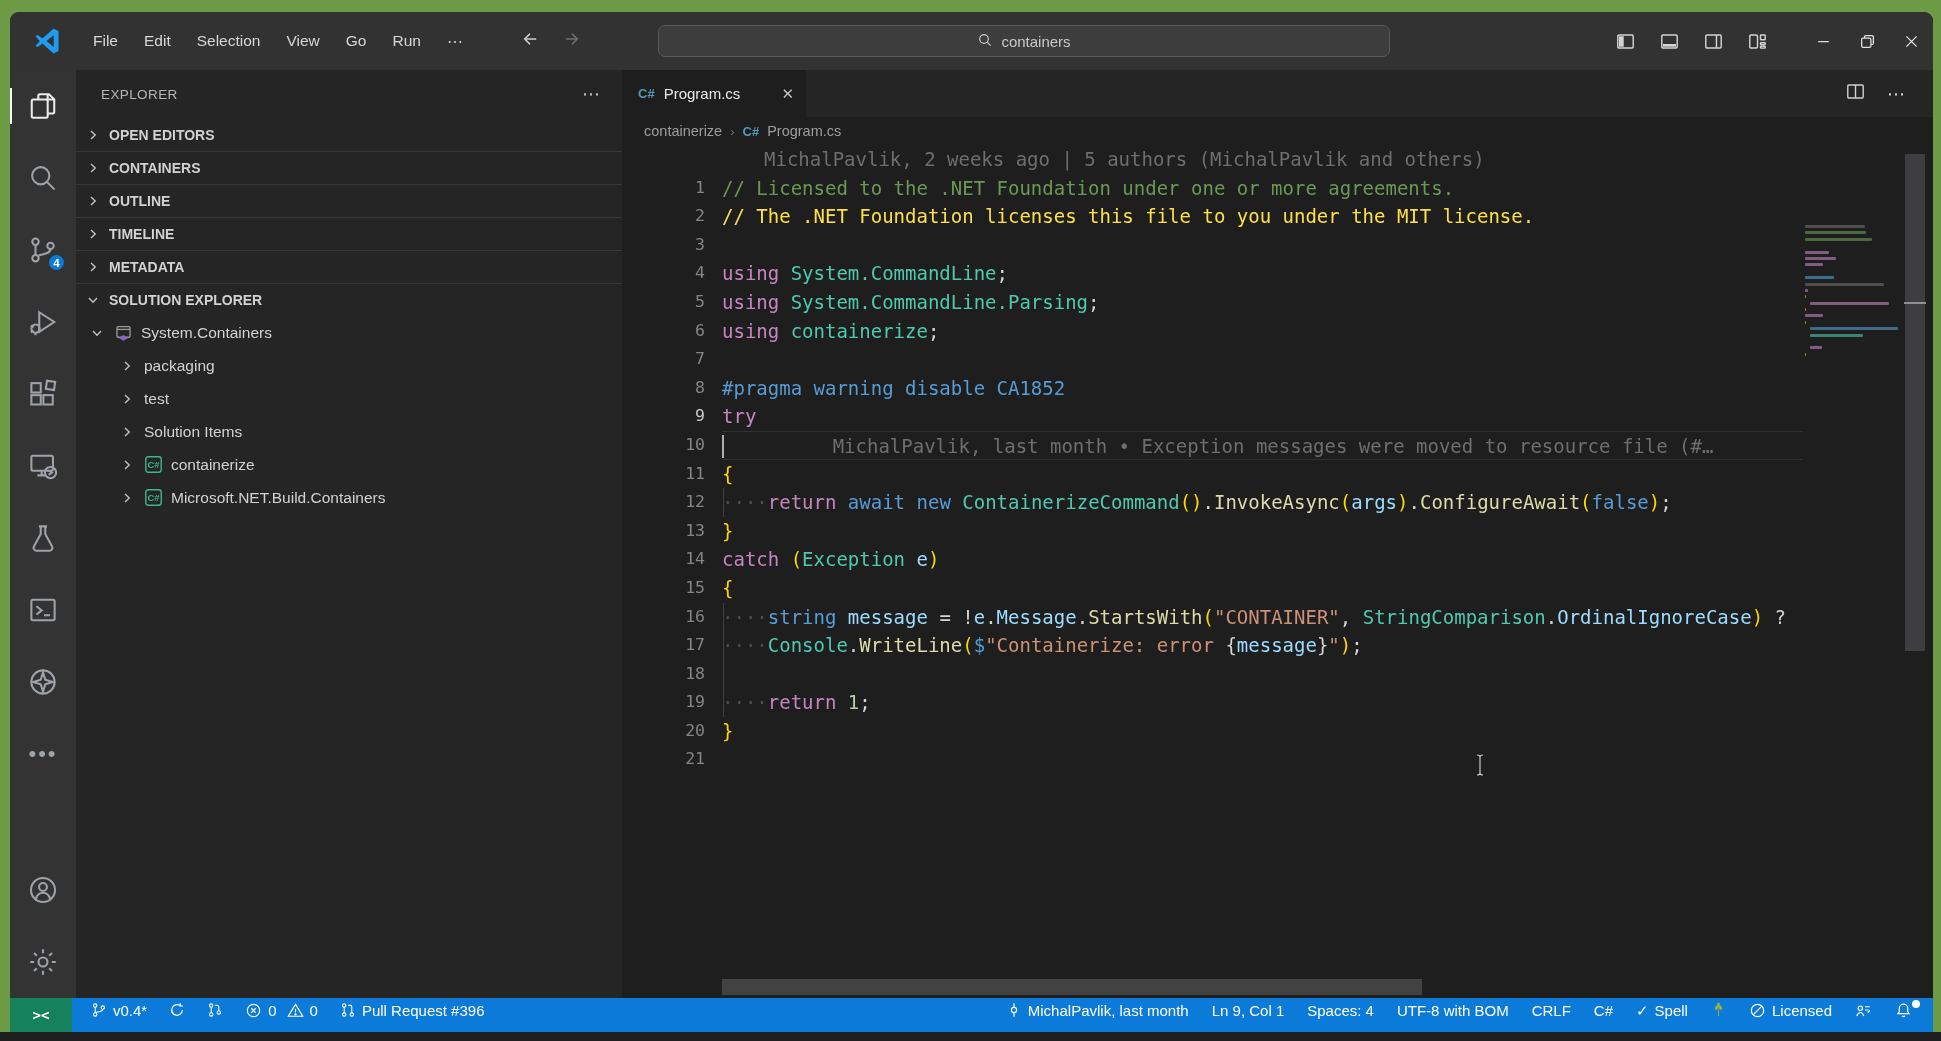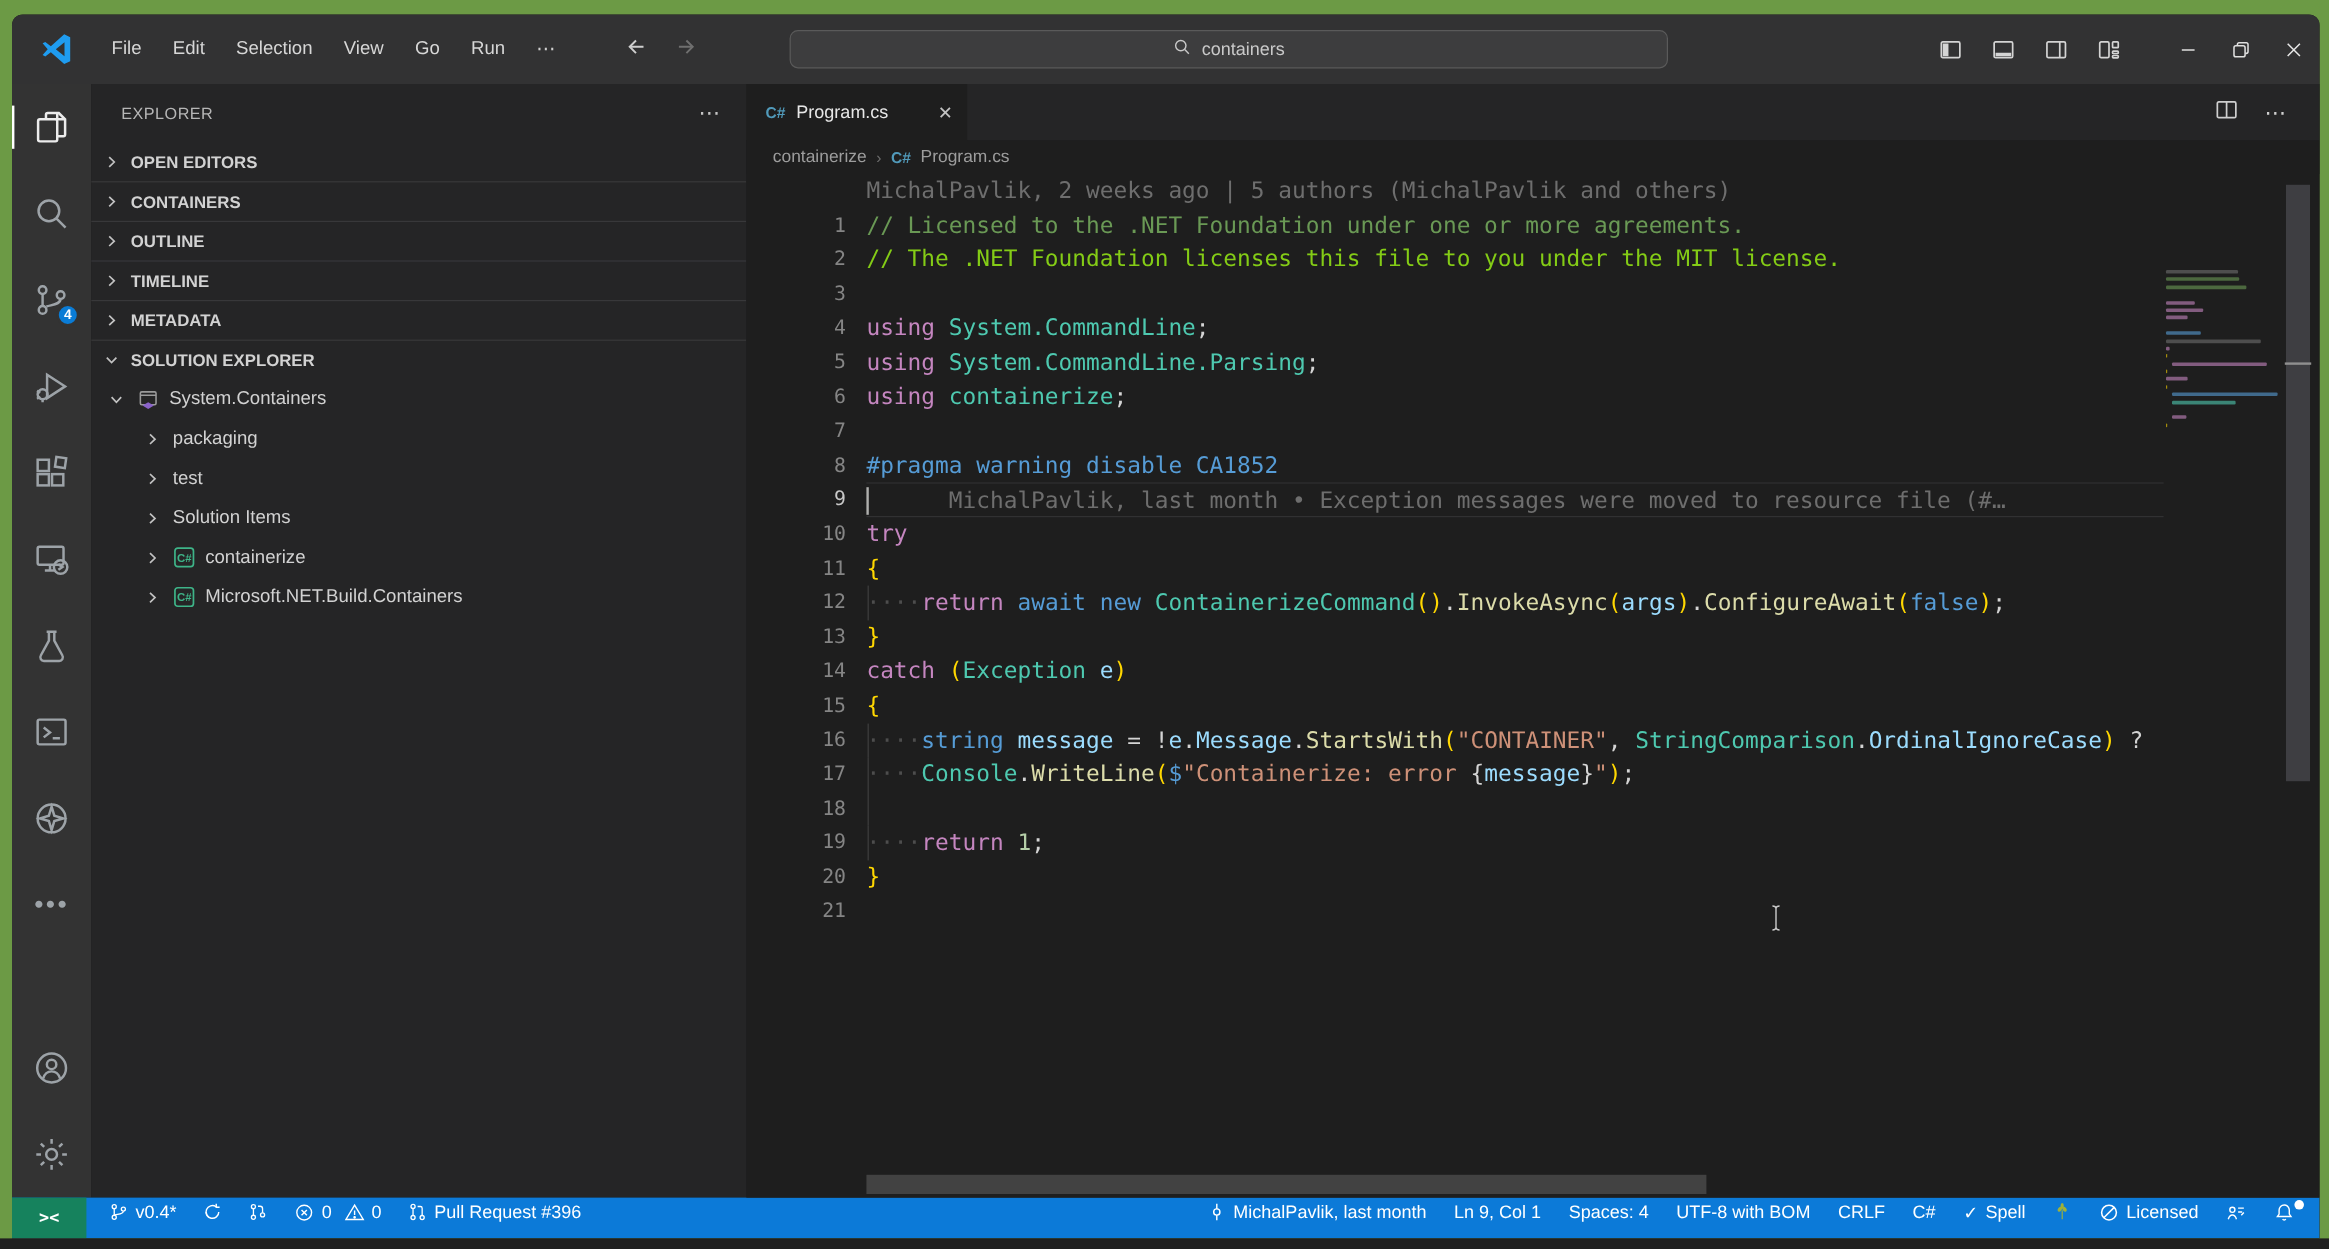--- a/index.html
+++ b/index.html
@@ -74,21 +74,21 @@
                    font-family:"DejaVu Sans Mono", monospace; }
   .gutter { position:absolute; left:0; top:0; width:100px; }
   .lnum { height:28.6px; line-height:28.6px; text-align:right; padding-right:17px;
           color:#858585; font-size:16.5px; }
   .lnum.active { color:#c8c8c8; }
   .code-lines { position:absolute; left:100px; top:0; right:130px; }
   .cl { height:28.6px; line-height:28.6px; font-size:19px; white-space:pre; position:relative; color:#d4d4d4; }
   .cl.guided::before { content:""; position:absolute; left:0.5px; top:0; bottom:0; border-left:1px solid #3f3f3f; }
   .cl.current { border-top:1px solid #313132; border-bottom:1px solid #313132; }
   .cursor { display:inline-block; width:2px; height:23px; background:#aeafad; vertical-align:middle; margin-right:-2px; position:relative; top:-1px; }
-  .ghost { font-style:normal; }
+  .ghost { font-style:normal;margin-left:42px; }
 
   .minimap { position:absolute; left:1183px; top:80px; width:100px; }
   .mmrow { height:3px; margin-bottom:3.4px; border-radius:1px; opacity:.6; }
   .vscroll { position:absolute; left:1282px; top:5px; width:22px; bottom:0; }
   .vthumb { position:absolute; left:1px; right:1px; top:4px; height:497px; background:#3e3e42; }
   .vmarker { position:absolute; left:0; right:0; top:152px; height:2px; background:#8f8f8f; }
   .hscroll { position:absolute; left:100px; top:834px; width:700px; height:16px; }
   .hthumb { width:100%; height:100%; background:#424242; }
   .mouse-ibeam { position:absolute; left:853px; top:608px; color:#cccccc; }
 
@@ -454,29 +454,29 @@
             <div class="lnum">16</div>
             <div class="lnum">17</div>
             <div class="lnum">18</div>
             <div class="lnum">19</div>
             <div class="lnum">20</div>
             <div class="lnum">21</div>
           </div>
         <div class="code-lines">
             <div class="cl"><span class="ghost" style="color: rgb(110, 110, 110);">MichalPavlik, 2 weeks ago | 5 authors (MichalPavlik and others)</span></div>
             <div class="cl"><span style="color: rgb(106, 153, 85);">// Licensed to the .NET Foundation under one or more agreements.</span></div>
-            <div class="cl"><span style="color: #84cc16;">// The .NET Foundation licenses this file to you under the MIT license.</span></div>
+            <div class="cl"><span style="color: #fde047;">// The .NET Foundation licenses this file to you under the MIT license.</span></div>
             <div class="cl"></div>
             <div class="cl"><span style="color: rgb(197, 134, 192);">using </span><span style="color: rgb(78, 201, 176);">System.CommandLine</span><span style="color: rgb(212, 212, 212);">;</span></div>
             <div class="cl"><span style="color: rgb(197, 134, 192);">using </span><span style="color: rgb(78, 201, 176);">System.CommandLine.Parsing</span><span style="color: rgb(212, 212, 212);">;</span></div>
             <div class="cl"><span style="color: rgb(197, 134, 192);">using </span><span style="color: rgb(78, 201, 176);">containerize</span><span style="color: rgb(212, 212, 212);">;</span></div>
             <div class="cl"></div>
             <div class="cl"><span style="color: rgb(86, 156, 214);">#pragma warning disable CA1852</span></div>
+            <div class="cl"><span style="color: rgb(197, 134, 192);">try</span></div>
             <div class="cl current"><span class="cursor"></span><span class="ghost" style="color: rgb(110, 110, 110);">      MichalPavlik, last month • Exception messages were moved to resource file (#…</span></div>
-            <div class="cl"><span style="color: rgb(197, 134, 192);">try</span></div>
             <div class="cl"><span style="color: rgb(255, 215, 0);">{</span></div>
             <div class="cl guided"><span style="color: rgb(77, 77, 77);">····</span><span style="color: rgb(197, 134, 192);">return</span><span style="color: rgb(212, 212, 212);"> </span><span style="color: rgb(86, 156, 214);">await</span><span style="color: rgb(212, 212, 212);"> </span><span style="color: rgb(86, 156, 214);">new</span><span style="color: rgb(212, 212, 212);"> </span><span style="color: rgb(78, 201, 176);">ContainerizeCommand</span><span style="color: rgb(255, 215, 0);">()</span><span style="color: rgb(212, 212, 212);">.</span><span style="color: rgb(220, 220, 170);">InvokeAsync</span><span style="color: rgb(255, 215, 0);">(</span><span style="color: rgb(156, 220, 254);">args</span><span style="color: rgb(255, 215, 0);">)</span><span style="color: rgb(212, 212, 212);">.</span><span style="color: rgb(220, 220, 170);">ConfigureAwait</span><span style="color: rgb(255, 215, 0);">(</span><span style="color: rgb(86, 156, 214);">false</span><span style="color: rgb(255, 215, 0);">)</span><span style="color: rgb(212, 212, 212);">;</span></div>
             <div class="cl"><span style="color: rgb(255, 215, 0);">}</span></div>
             <div class="cl"><span style="color: rgb(197, 134, 192);">catch</span><span style="color: rgb(212, 212, 212);"> </span><span style="color: rgb(255, 215, 0);">(</span><span style="color: rgb(78, 201, 176);">Exception</span><span style="color: rgb(212, 212, 212);"> </span><span style="color: rgb(156, 220, 254);">e</span><span style="color: rgb(255, 215, 0);">)</span></div>
             <div class="cl"><span style="color: rgb(255, 215, 0);">{</span></div>
             <div class="cl guided"><span style="color: rgb(77, 77, 77);">····</span><span style="color: rgb(86, 156, 214);">string</span><span style="color: rgb(212, 212, 212);"> </span><span style="color: rgb(156, 220, 254);">message</span><span style="color: rgb(212, 212, 212);"> = !</span><span style="color: rgb(156, 220, 254);">e</span><span style="color: rgb(212, 212, 212);">.</span><span style="color: rgb(156, 220, 254);">Message</span><span style="color: rgb(212, 212, 212);">.</span><span style="color: rgb(220, 220, 170);">StartsWith</span><span style="color: rgb(255, 215, 0);">(</span><span style="color: rgb(206, 145, 120);">"CONTAINER"</span><span style="color: rgb(212, 212, 212);">, </span><span style="color: rgb(78, 201, 176);">StringComparison</span><span style="color: rgb(212, 212, 212);">.</span><span style="color: rgb(156, 220, 254);">OrdinalIgnoreCase</span><span style="color: rgb(255, 215, 0);">)</span><span style="color: rgb(212, 212, 212);"> ?</span></div>
             <div class="cl guided"><span style="color: rgb(77, 77, 77);">····</span><span style="color: rgb(78, 201, 176);">Console</span><span style="color: rgb(212, 212, 212);">.</span><span style="color: rgb(220, 220, 170);">WriteLine</span><span style="color: rgb(255, 215, 0);">(</span><span style="color: rgb(86, 156, 214);">$</span><span style="color: rgb(206, 145, 120);">"Containerize: error </span><span style="color: rgb(212, 212, 212);">{</span><span style="color: rgb(156, 220, 254);">message</span><span style="color: rgb(212, 212, 212);">}</span><span style="color: rgb(206, 145, 120);">"</span><span style="color: rgb(255, 215, 0);">)</span><span style="color: rgb(212, 212, 212);">;</span></div>
             <div class="cl guided"></div>
             <div class="cl guided"><span style="color: rgb(77, 77, 77);">····</span><span style="color: rgb(197, 134, 192);">return</span><span style="color: rgb(212, 212, 212);"> </span><span style="color: rgb(181, 206, 168);">1</span><span style="color: rgb(212, 212, 212);">;</span></div>
             <div class="cl"><span style="color: rgb(255, 215, 0);">}</span></div>

